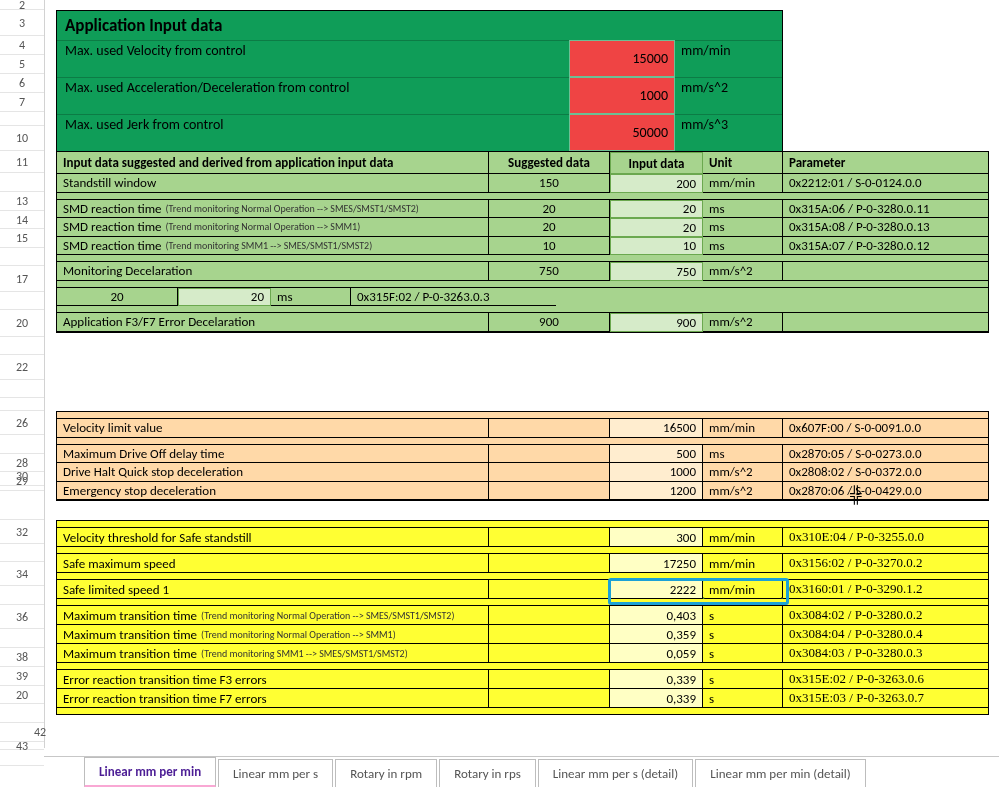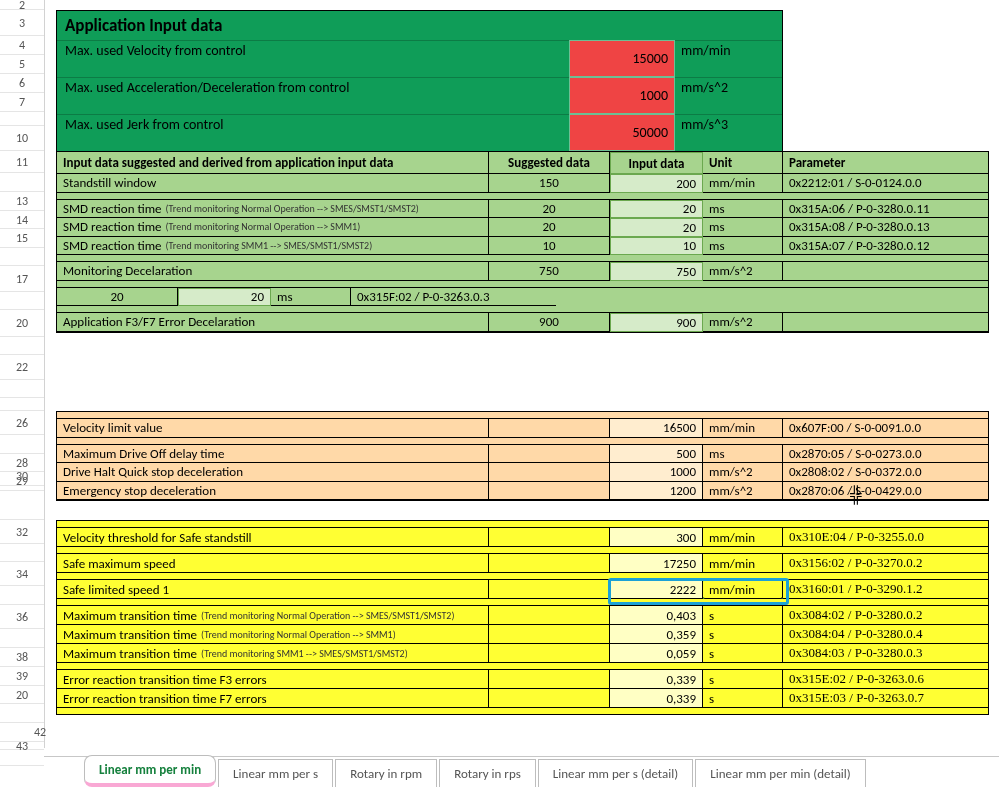--- a/index.html
+++ b/index.html
@@ -44,21 +44,21 @@
   .ytbl .c.name{flex:1;background:#ffff33;}
   .ytbl .c.sugg{width:121px;background:#ffff33;}
   .ytbl .c.inp {width:93px;justify-content:flex-end;background:#ffffc4;}
   .ytbl .c.unit{width:80px;background:#ffff33;}
   .ytbl .c.param{width:205px;border-right:none;background:#ffff33;font-family:Liberation Serif, serif;}
   .ytbl .sep{height:6px;background:#ffff33;border-bottom:1px solid #000;}
   .activecell{box-shadow:0 0 0 3px #1ba1d6 inset, 0 0 0 3px #1ba1d6;border-radius:2px;}
   
   .tabs{position:absolute;left:44px;bottom:0;height:30px;width:955px;display:flex;align-items:flex-end;background:#fff;border-top:1px solid #c7c7c7;padding-left:40px;}
   .tab{padding:6px 14px;border:1px solid #bdbdbd;border-bottom:none;background:#fff;margin-right:2px;font-size:13px;color:#555;white-space:nowrap;}
-  .tab.active{border-bottom:4px solid #f9a8d4;color:#15803d;font-weight:bold;border-radius:8px;}
+  .tab.active{border-bottom:2px solid #f9a8d4;color:#4c1d95;font-weight:bold;}
   .cursor-plus{position:absolute;font-size:16px;color:#000;pointer-events:none;}
 </style>
 </head>
 <body>
 
 <div class="sheet">
 
   <div class="rowhdrs" id="rowhdrs">
       <div class="rowhdr" style="top: 0px; height: 10px;">2</div>
       <div class="rowhdr" style="top: 10px; height: 26px;">3</div>

